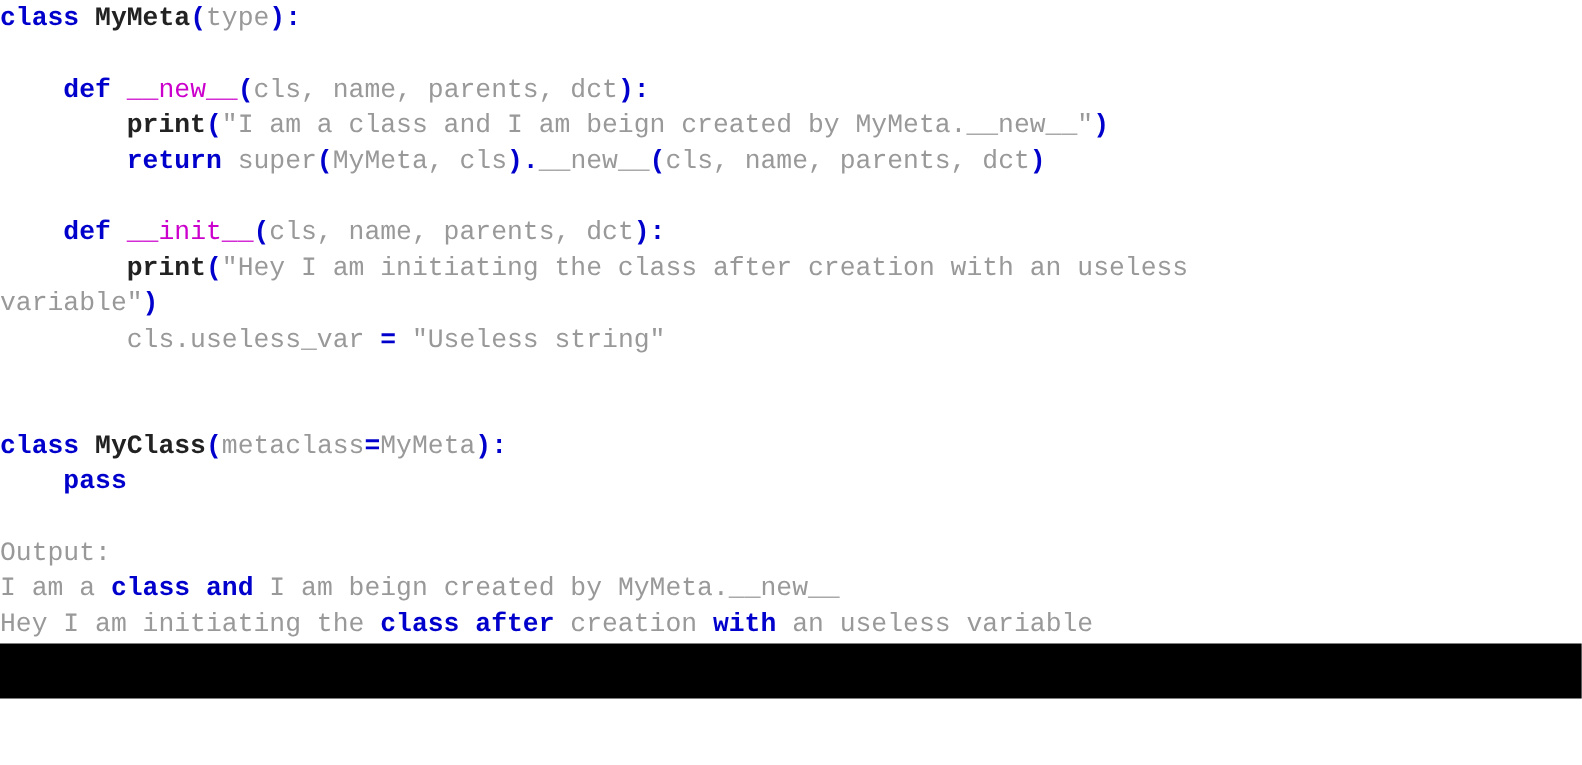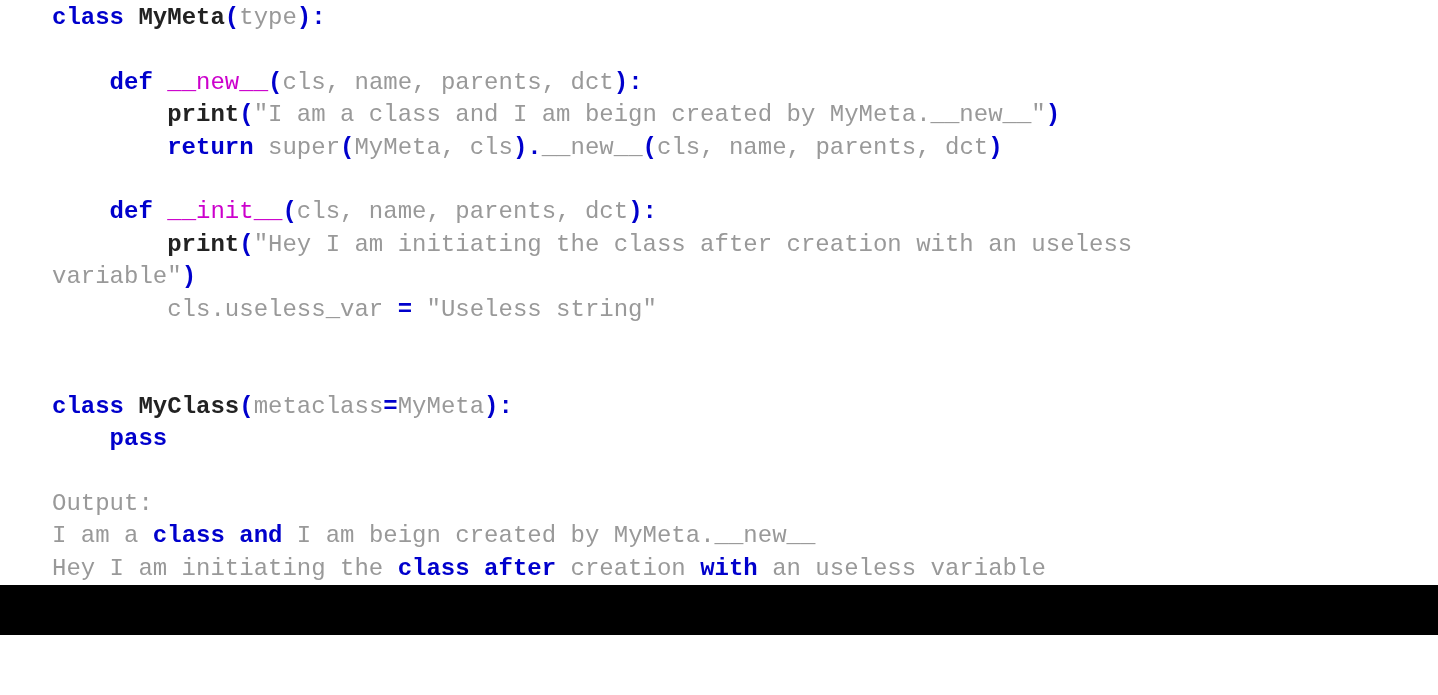--- a/index.html
+++ b/index.html
@@ -9,24 +9,23 @@
     width: 1438px;
     height: 695px;
     overflow: hidden;
     font-family: "Courier New", monospace;
     font-size: 24px;
     line-height: 1.35;
     color: #888;
   }
   .code-area {
     background: #fff;
-    padding: 2px 0 0 12px;
+    padding: 2px 0 0 0;
     width: 1223px;
     box-sizing: border-box;
-    margin-left: 40px;
   }
   .black-strip {
     background: #000;
     width: 100%;
     height: 50px;
   }
   pre {
     margin: 0;
     white-space: pre;
     font-family: inherit;

